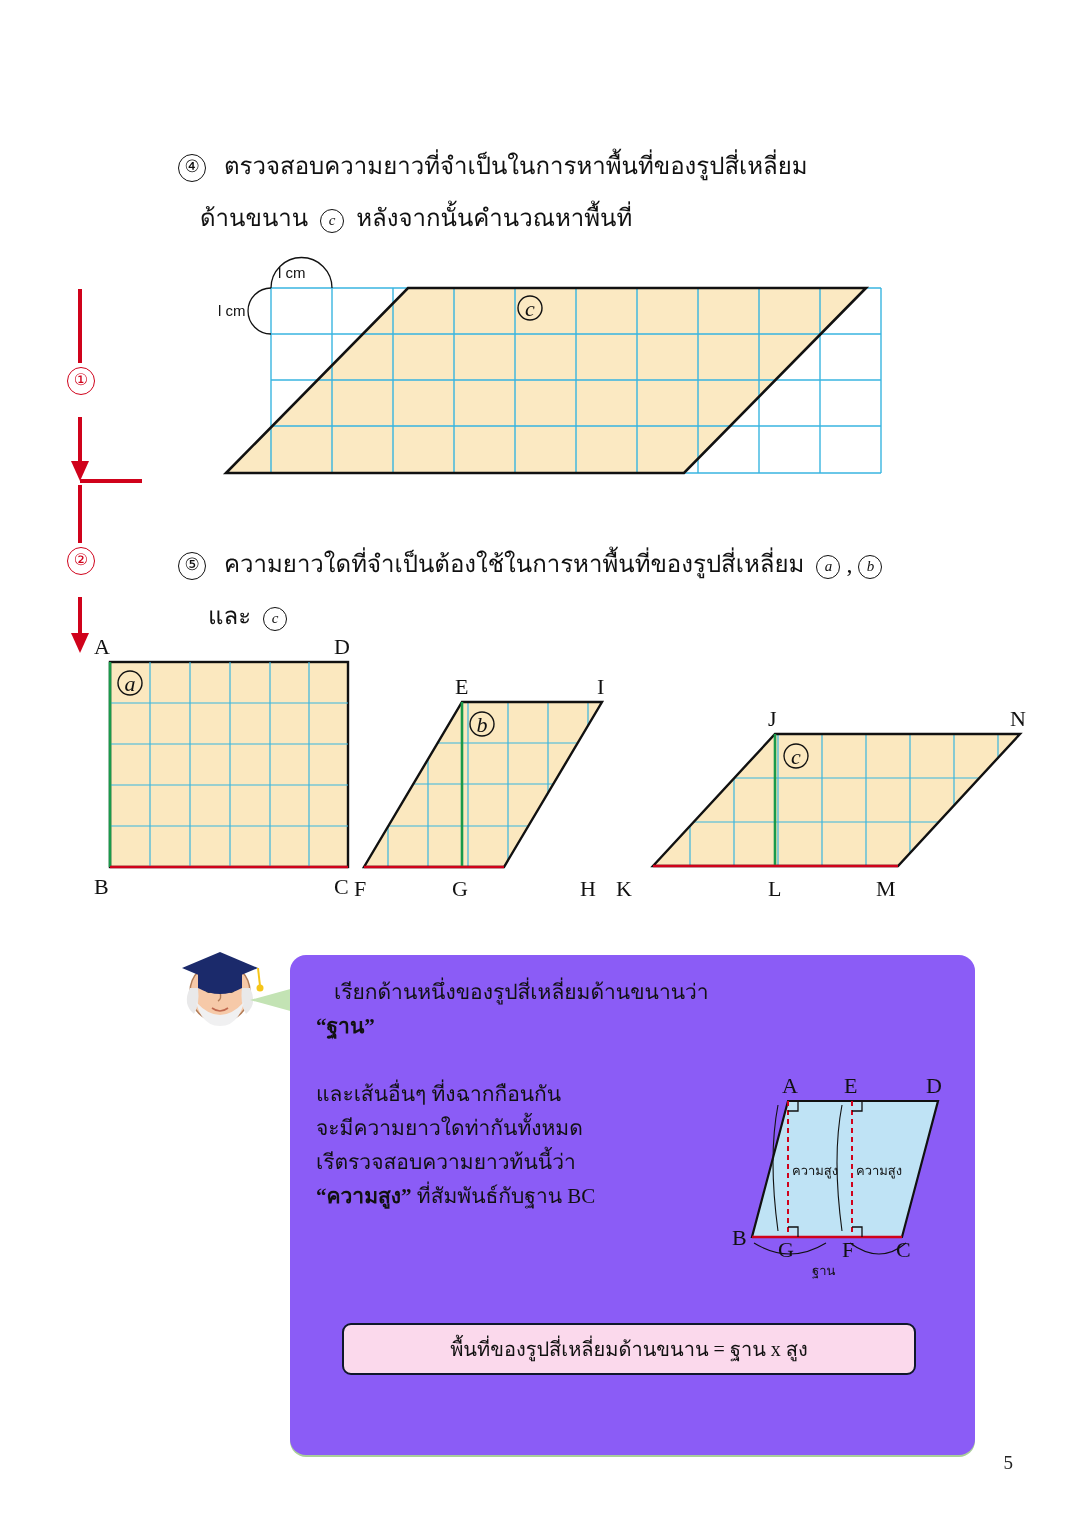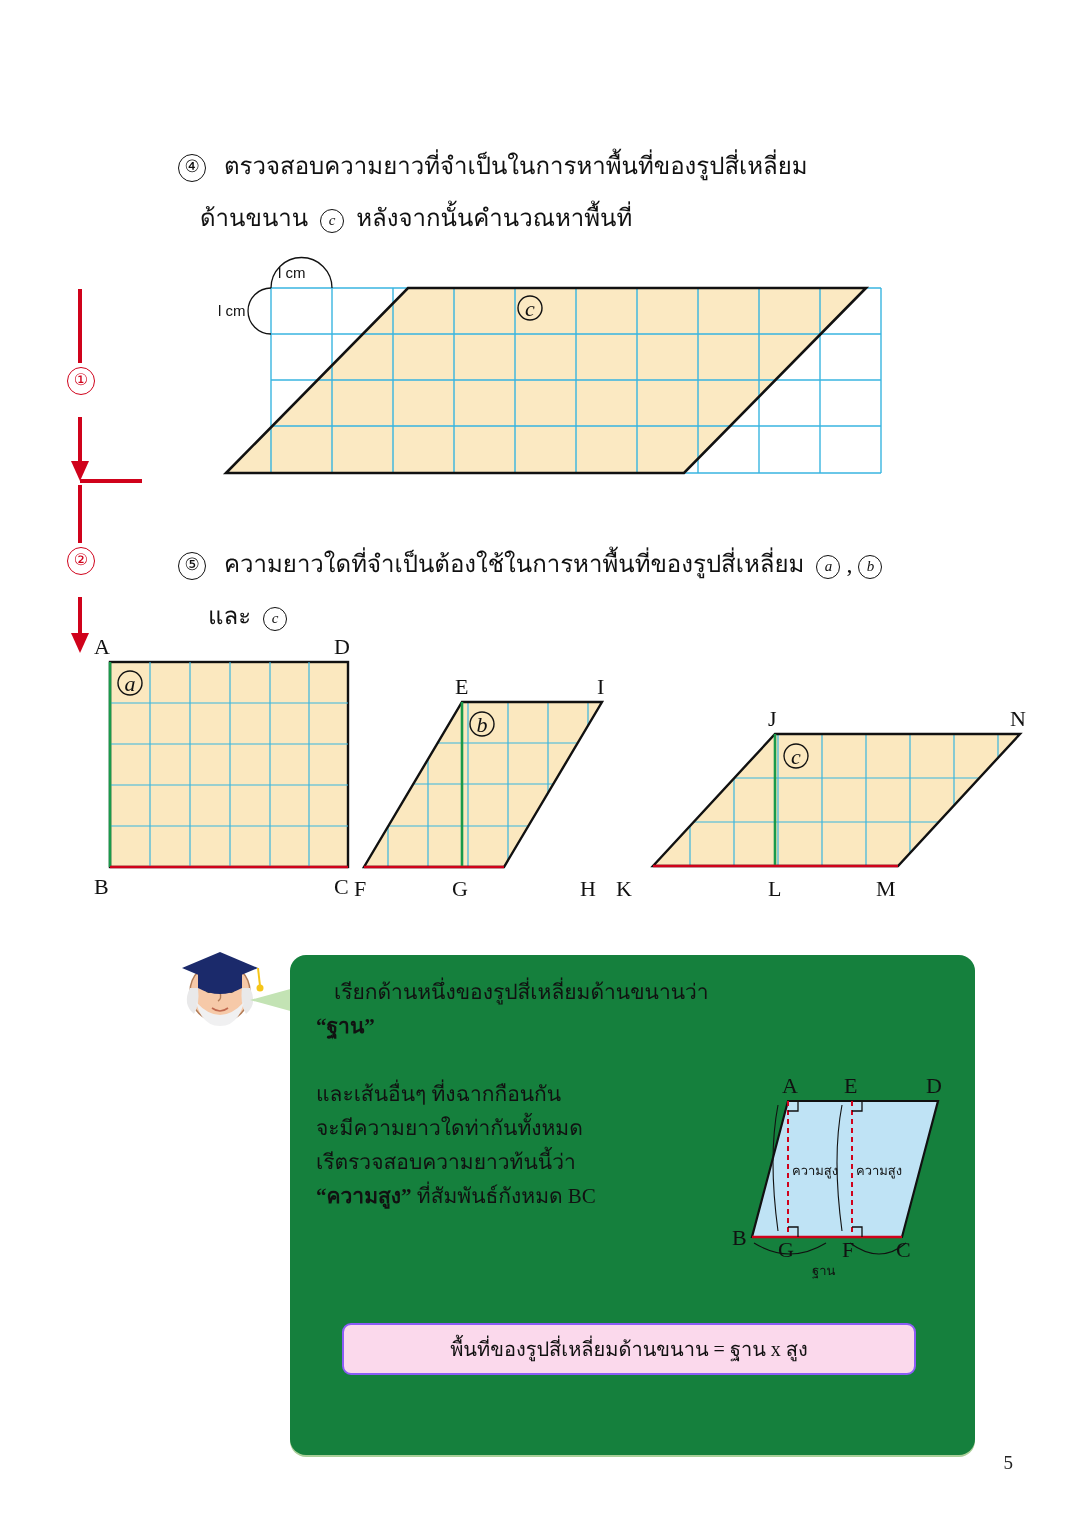--- a/index.html
+++ b/index.html
@@ -41,31 +41,31 @@
     font-family:"Liberation Sans", sans-serif; background:#fff;
   }
 
   
   .fig { position:absolute; }
   svg { display:block; overflow:visible; }
 
   
   .panel {
     position:absolute; left:290px; top:955px; width:685px; height:500px;
-    background:#15803d; border-radius:16px;
+    background:#8b5cf6; border-radius:16px;
     box-shadow:0 2px 0 #aacf99;
   }
   .panel-text {
     position:absolute; left:26px; top:20px; width:430px;
     font-size:21px; color:#111; line-height:1.62;
   }
   .panel-text b { font-weight:bold; }
   .formula {
     position:absolute; left:52px; top:368px; width:570px; height:48px;
-    background:#fbd9ec; border:2px solid #8b5cf6; border-radius:9px;
+    background:#fbd9ec; border:2px solid #0f172a; border-radius:9px;
     display:flex; align-items:center; justify-content:center;
     font-size:20px; color:#111;
   }
   .prof { position:absolute; left:168px; top:940px; width:120px; height:90px; }
   .tail {
     position:absolute; left:250px; top:988px; width:0; height:0;
     border-top:12px solid transparent; border-bottom:12px solid transparent;
     border-right:44px solid #c3e3b4;
   }
   .page-num { position:absolute; right:62px; top:1452px; font-size:19px; color:#222; }
@@ -307,21 +307,21 @@
   </div>
   <div class="tail"></div>
 
   <div class="panel">
     <div class="panel-text">
       <span style="padding-left:18px;">เรียกด้านหนึ่งของรูปสี่เหลี่ยมด้านขนานว่า </span><b>“ฐาน”</b><br>
       <br>
       <span>และเส้นอื่นๆ ที่งฉากกือนกัน</span><br>
       <span>จะมีความยาวใดท่ากันทั้งหมด</span><br>
       <span>เรีตรวจสอบความยาวท้นนี้ว่า</span><br>
-      <b>“ความสูง”</b><span> ที่สัมพันธ์กังหมด BC</span>
+      <b>“ความสูง”</b><span> ที่สัมพันธ์กับฐาน BC</span>
     </div>
 
     <div class="fig" style="left:440px; top:120px;">
       <svg width="240" height="220" viewBox="0 0 240 220">
         <defs></defs>
 
         <text class="lbl" x="52" y="18" font-size="20">A</text>
         <text class="lbl" x="114" y="18" font-size="20">E</text>
         <text class="lbl" x="196" y="18" font-size="20">D</text>
         <text class="lbl" x="2" y="170" font-size="20">B</text>

